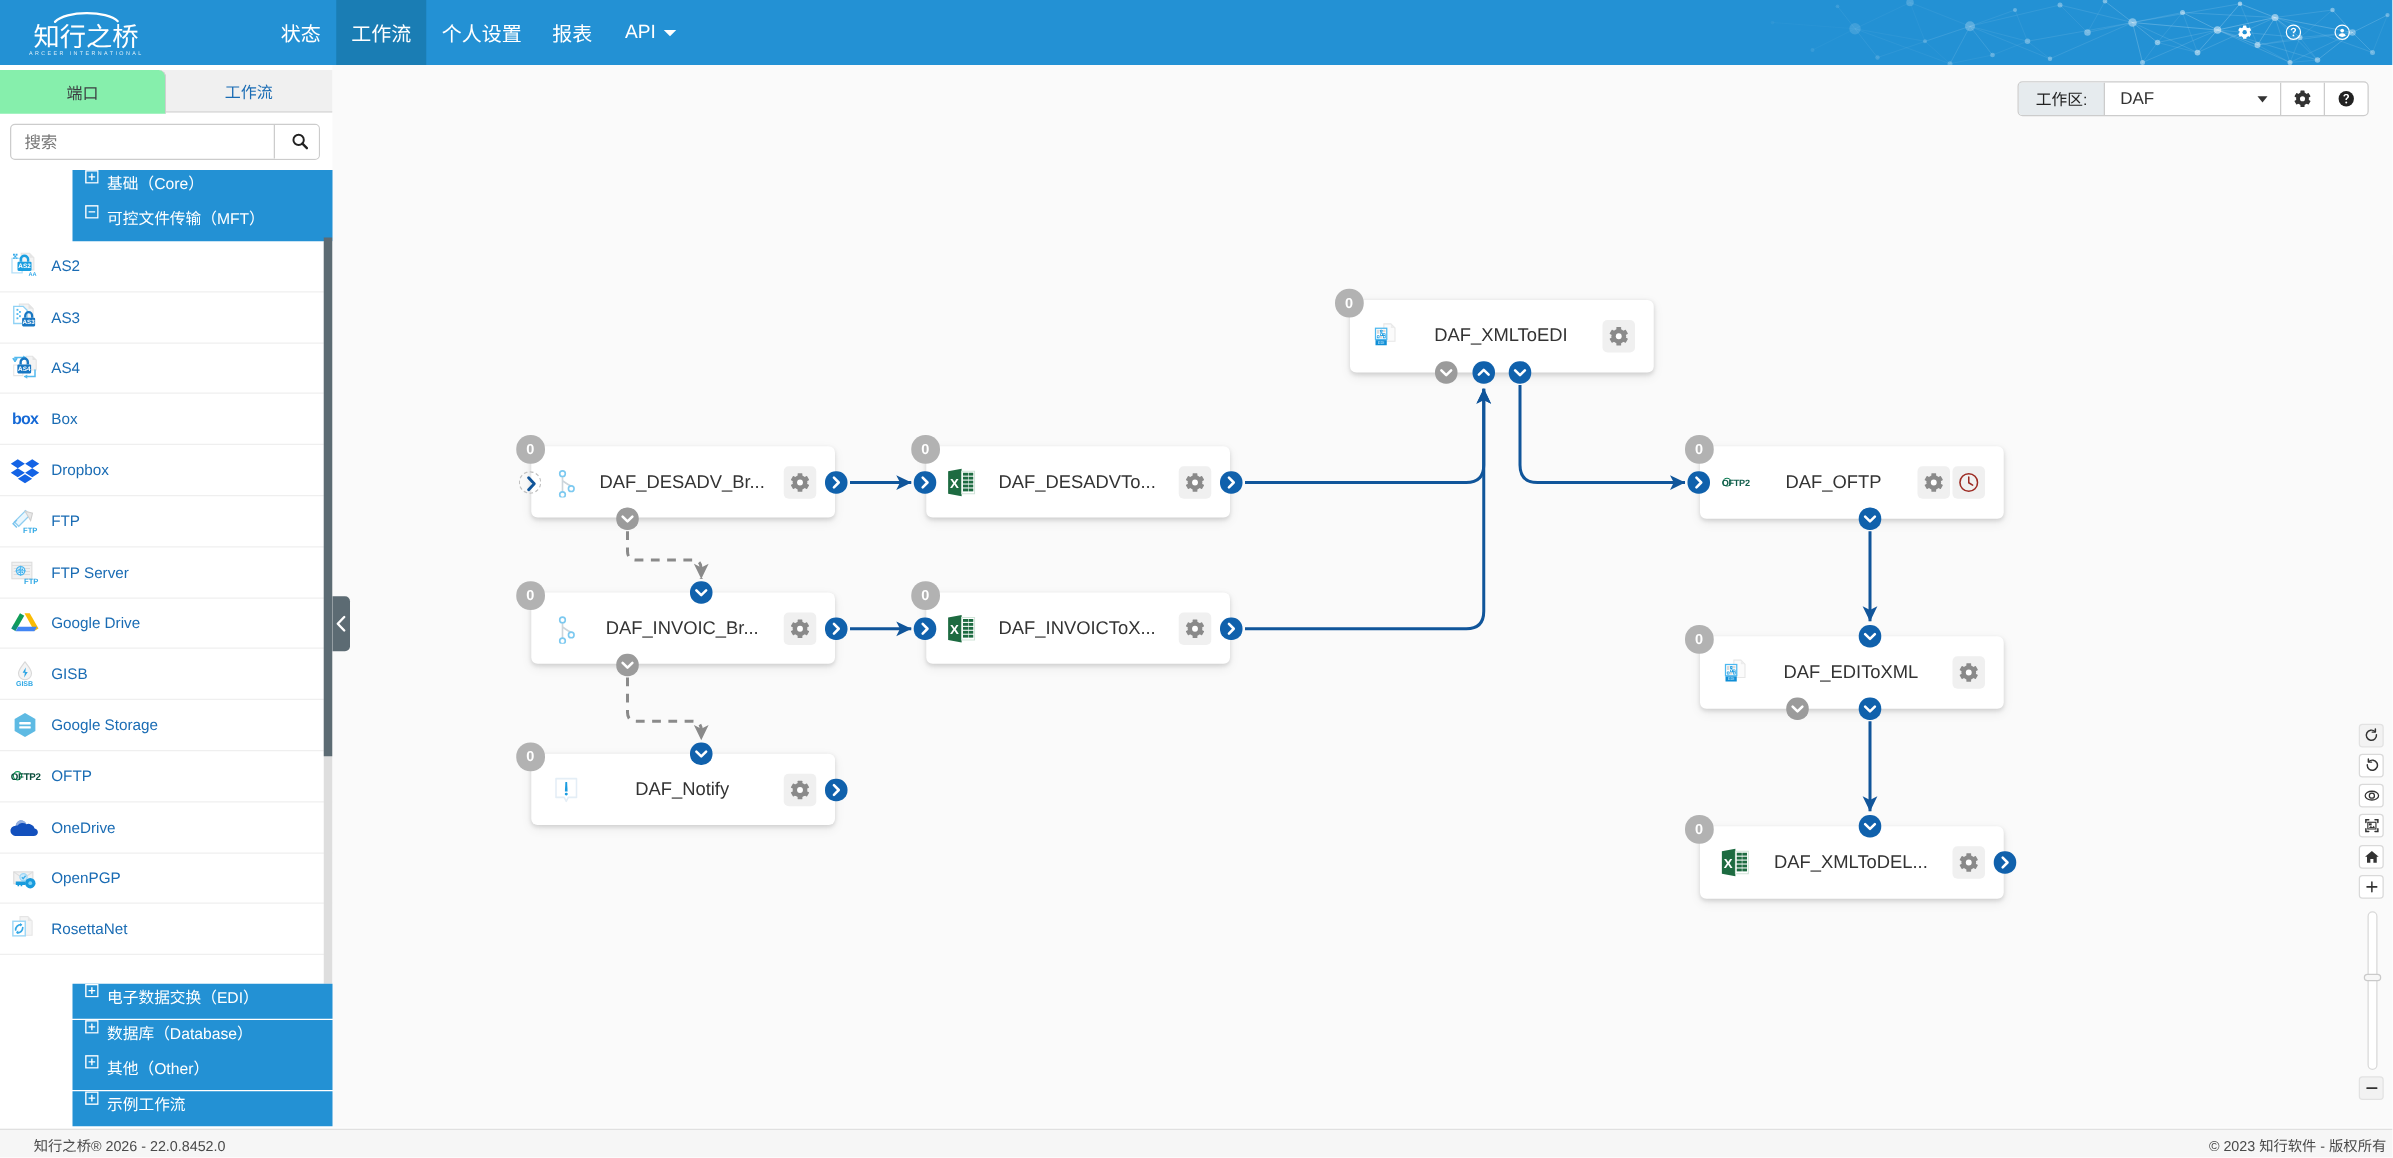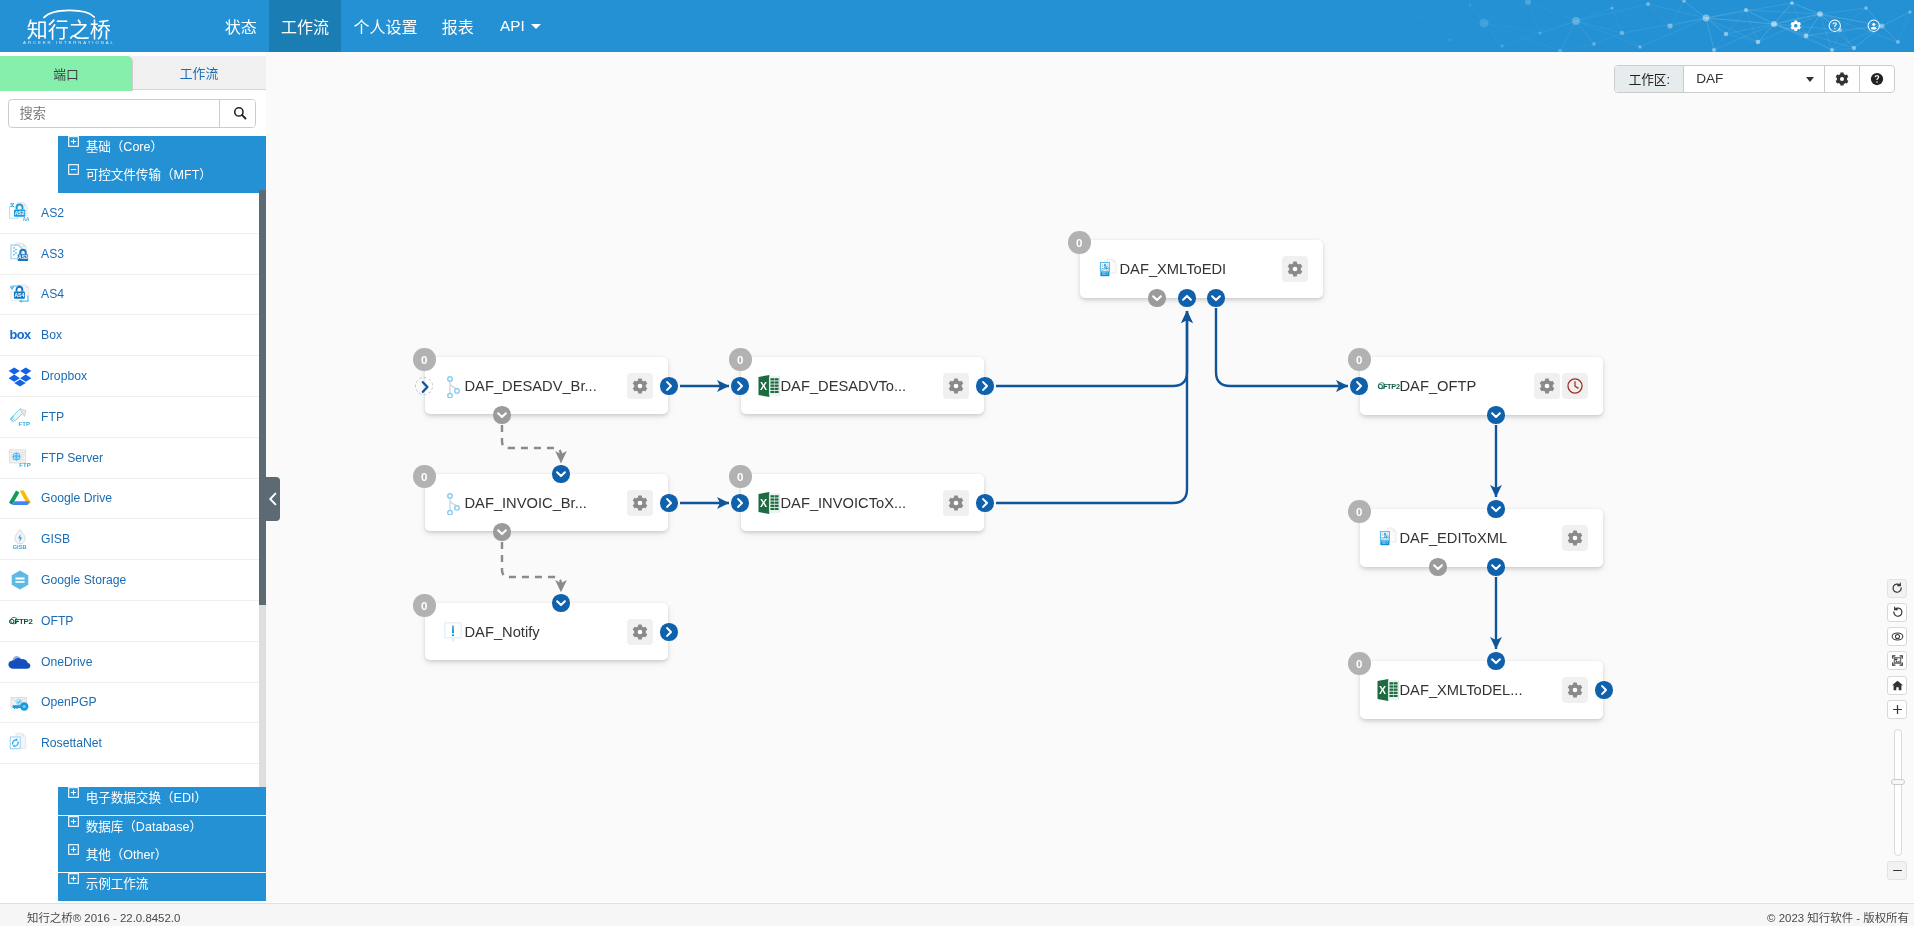--- a/index.html
+++ b/index.html
@@ -72,21 +72,21 @@
   .wsbtn{width:34px;display:flex;align-items:center;justify-content:center;cursor:pointer;
          border-right:1px solid #ccc;line-height:0;}
   .wsbtn svg{width:14px;height:14px;display:block;}
   .wsbtn:last-child{border-right:0;}
 
   
   .node{position:absolute;background:#fff;border-radius:5px;
         box-shadow:0 1.5px 3.5px rgba(0,0,0,.13), 0 3px 9px rgba(0,0,0,.065);
         display:flex;align-items:center;box-sizing:border-box;}
   .node .nicon{width:24px;height:24px;flex:none;display:flex;align-items:center;justify-content:center;}
-  .node .ntitle{flex:1;font-size:14.7px;color:#333;white-space:nowrap;overflow:hidden;}
+  .node .ntitle{flex:1;text-align:center;font-size:14.7px;color:#333;white-space:nowrap;overflow:hidden;}
   .node .gearbtn{width:26px;height:26px;border-radius:4px;background:#f0f0f0;flex:none;
                  display:flex;align-items:center;justify-content:center;cursor:pointer;}
   .node .clockbtn{width:26px;height:26px;border-radius:4px;background:#f0f0f0;flex:none;margin-left:2px;
                  display:flex;align-items:center;justify-content:center;cursor:pointer;}
   .badge{position:absolute;width:22.5px;height:22.5px;border-radius:50%;background:#b2b2b2;color:#fff;
          font-size:11.6px;font-weight:bold;display:flex;align-items:center;justify-content:center;z-index:3;
          letter-spacing:0;}
   .port{position:absolute;width:20px;height:20px;border-radius:50%;z-index:4;
         display:flex;align-items:center;justify-content:center;cursor:pointer;}
   svg.edges{position:absolute;left:0;top:0;width:1648px;height:850px;pointer-events:none;}
@@ -1086,16 +1086,16 @@
     <div class="rtool" id="rtool2" style="top:808.7px">
         <div class="tb">
           <svg width="16" height="16" viewBox="0 0 16 16">
             <line x1="3.2" y1="8" x2="12.8" y2="8" stroke="#333" stroke-width="1.5" stroke-linecap="round"></line>
           </svg>
         </div>
       </div>
   </div>
 
   <div class="footer">
-    <div class="fl">知行之桥® 2016 - 22.0.8452.0</div>
+    <div class="fl">知行之桥® 2026 - 22.0.8452.0</div>
     <div class="fr">© 2023 知行软件 - 版权所有</div>
   </div>
 </div>
 
 </body></html>

